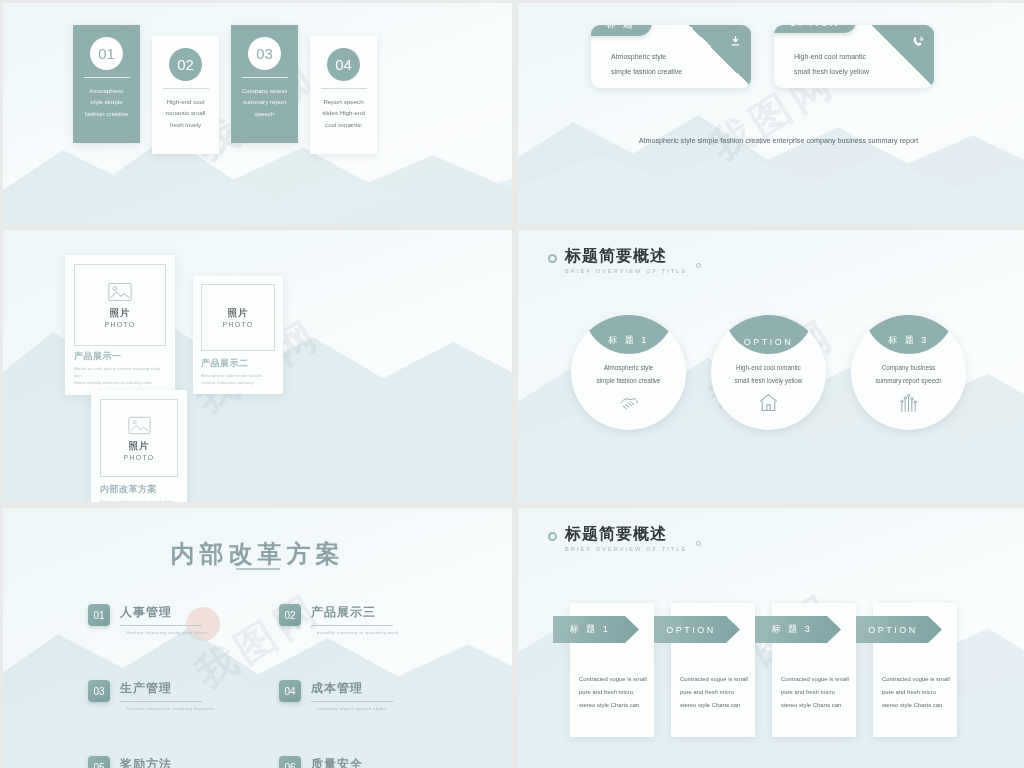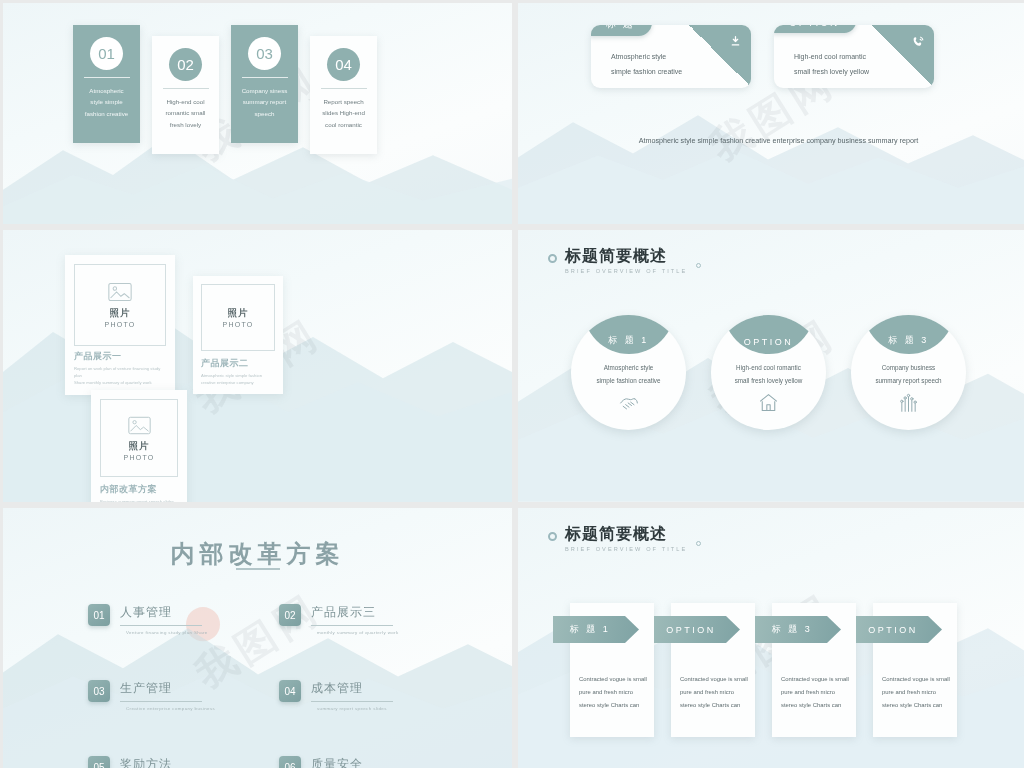--- a/index.html
+++ b/index.html
@@ -122,21 +122,21 @@
   .s5-title { position:absolute; left:0; right:0; top:30px; text-align:center; font-size:24px; font-weight:bold; color:#8ba2a6; letter-spacing:5px;}
   .s5-line { position:absolute; left:50%; transform:translateX(-50%); top:60px; width:44px; height:2px; background:#b3c6c9; }
   .s5-grid { position:absolute; left:85px; top:96px; width:350px; display:grid; grid-template-columns:1fr 1fr; row-gap:45px; column-gap:32px; }
   .s5-item { display:flex; gap:10px; align-items:flex-start; }
   .s5-num {
     width:22px; height:22px; border-radius:4px; flex:none;
     background:linear-gradient(145deg,#93b3b2,#7c9fa0); color:#fff;
     font-size:10px; display:flex; align-items:center; justify-content:center;
     box-shadow:0 2px 4px rgba(110,135,140,.3);
   }
-  .s5-cn { font-size:12px; color:#7d9396; font-weight:normal; letter-spacing:1px; }
+  .s5-cn { font-size:12px; color:#7d9396; font-weight:bold; letter-spacing:1px; }
   .s5-ul { width:82px; height:1px; background:#b9cacc; margin-top:4px; }
   .s5-en { font-size:4.4px; color:#a8b7ba; margin-top:4px; letter-spacing:.4px; padding-left:6px;}
 
   
   .s6-cards { position:absolute; left:52px; top:95px; display:flex; gap:17px; }
   .s6-card { position:relative; width:84px; height:134px; background:#fdfefe; box-shadow:0 2px 8px rgba(120,140,145,.18); }
   .s6-arrow {
     position:absolute; left:-17px; top:13px; width:86px; height:27px;
     background:linear-gradient(100deg,#9dbab8,#7fa3a4);
     clip-path: polygon(0 0, 72px 0, 86px 50%, 72px 100%, 0 100%);

